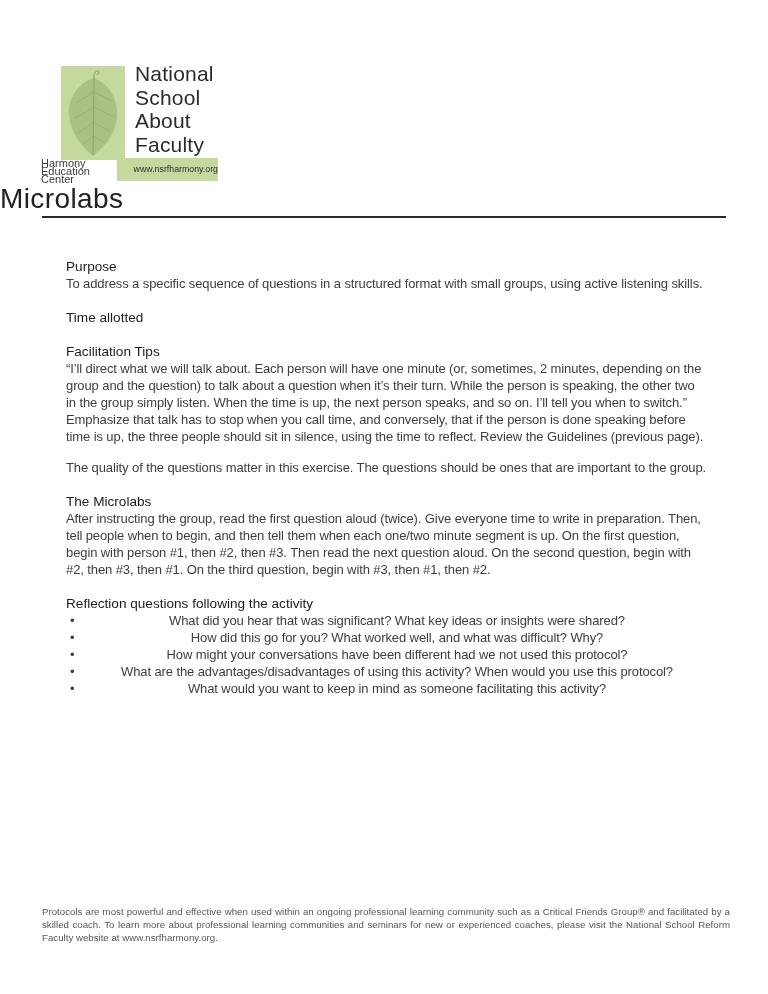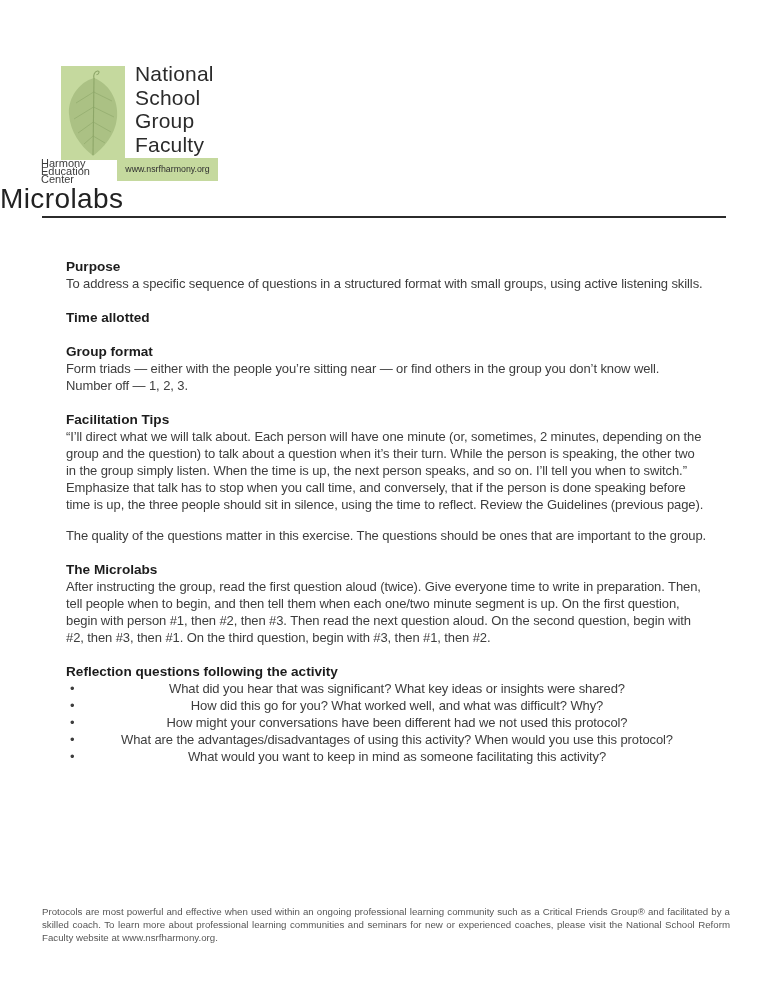--- a/index.html
+++ b/index.html
@@ -17,21 +17,21 @@
     margin-left:10px; margin-top:-4px;
     font-size:21px; line-height:23.5px; letter-spacing:0.2px;
     color:#2b2b2b;
   }
   .harmony {
     position:absolute; left:41px; top:160px; width:64px;
     text-align:left; font-size:11px; line-height:7.8px; color:#3c3c3c;
   }
   .url-bar {
     position:absolute; left:117px; top:158px; width:101px; height:23px;
-    background:#c5d99e; text-align:center; line-height:23px;
+    background:#c5d99e; text-align:right; line-height:23px;
     font-size:8.8px; color:#2f2f2f;
   }
 
   
   .doc-title {
     position:absolute; left:0; top:184px; width:768px;
     font-size:28px; line-height:30px;
     letter-spacing:0.4px; color:#222222;
   }
   .title-rule {
@@ -45,21 +45,21 @@
     text-align:center; font-style:italic;
     font-size:13.8px; line-height:16.8px; color:#333333;
   }
 
   
   .content {
     position:absolute; left:66px; top:258px; width:642px;
     font-size:13px; line-height:17px; letter-spacing:-0.1px; color:#3d3d3d;
   }
   .content h2 {
-    font-size:13.6px; line-height:17px; font-weight:bold; color:#1c1c1c;
+    font-size:13.6px; line-height:17px; font-weight:normal; color:#1c1c1c;
     margin-top:17px; letter-spacing:0;
   }
   .content .section:first-child h2 { margin-top:0; }
   .content p { margin:0; }
   .content p.spaced { margin-top:14px; }
   ul.bullets { list-style:none; }
   ul.bullets li { position:relative; padding-left:20px;text-align:center; }
   ul.bullets li::before {
     content:"•"; position:absolute; left:4px; top:0; color:#3d3d3d;
   }
@@ -92,21 +92,21 @@
           <path d="M32.3 56 L17 67" fill="none"></path>
           <path d="M32.3 56 L50 66" fill="none"></path>
           <path d="M32.1 70 L23 78" fill="none"></path>
           <path d="M32.1 70 L44 77" fill="none"></path>
         </g>
       </svg>
     </div>
     <div class="org-name">
       <div>National</div>
       <div>School</div>
-      <div>Group</div>
+      <div>About</div>
       <div>Faculty</div>
     </div>
   </div>
   <div class="harmony">
     <div>Harmony</div>
     <div>Education</div>
     <div>Center</div>
   </div>
   <div class="url-bar">www.nsrfharmony.org</div>
 
@@ -118,24 +118,20 @@
 
     <div class="section">
       <h2>Purpose</h2>
       <p>To address a specific sequence of questions in a structured format with small groups, using active listening skills.</p>
     </div>
 
     <div class="section">
       <h2>Time allotted</h2>
     </div>
 
-    <div class="section">
-      <h2>Group format</h2>
-      <p>Form triads — either with the people you’re sitting near — or find others in the group you don’t know well. Number off — 1, 2, 3.</p>
-    </div>
 
     <div class="section">
       <h2>Facilitation Tips</h2>
       <p>“I’ll direct what we will talk about. Each person will have one minute (or, sometimes, 2 minutes, depending on the group and the question) to talk about a question when it’s their turn. While the person is speaking, the other two in the group simply listen. When the time is up, the next person speaks, and so on. I’ll tell you when to switch.” Emphasize that talk has to stop when you call time, and conversely, that if the person is done speaking before time is up, the three people should sit in silence, using the time to reflect. Review the Guidelines (previous page).</p>
       <p class="spaced">The quality of the questions matter in this exercise. The questions should be ones that are important to the group.</p>
     </div>
 
     <div class="section">
       <h2>The Microlabs</h2>
       <p>After instructing the group, read the first question aloud (twice). Give everyone time to write in preparation. Then, tell people when to begin, and then tell them when each one/two minute segment is up. On the first question, begin with person #1, then #2, then #3. Then read the next question aloud. On the second question, begin with #2, then #3, then #1. On the third question, begin with #3, then #1, then #2.</p>

